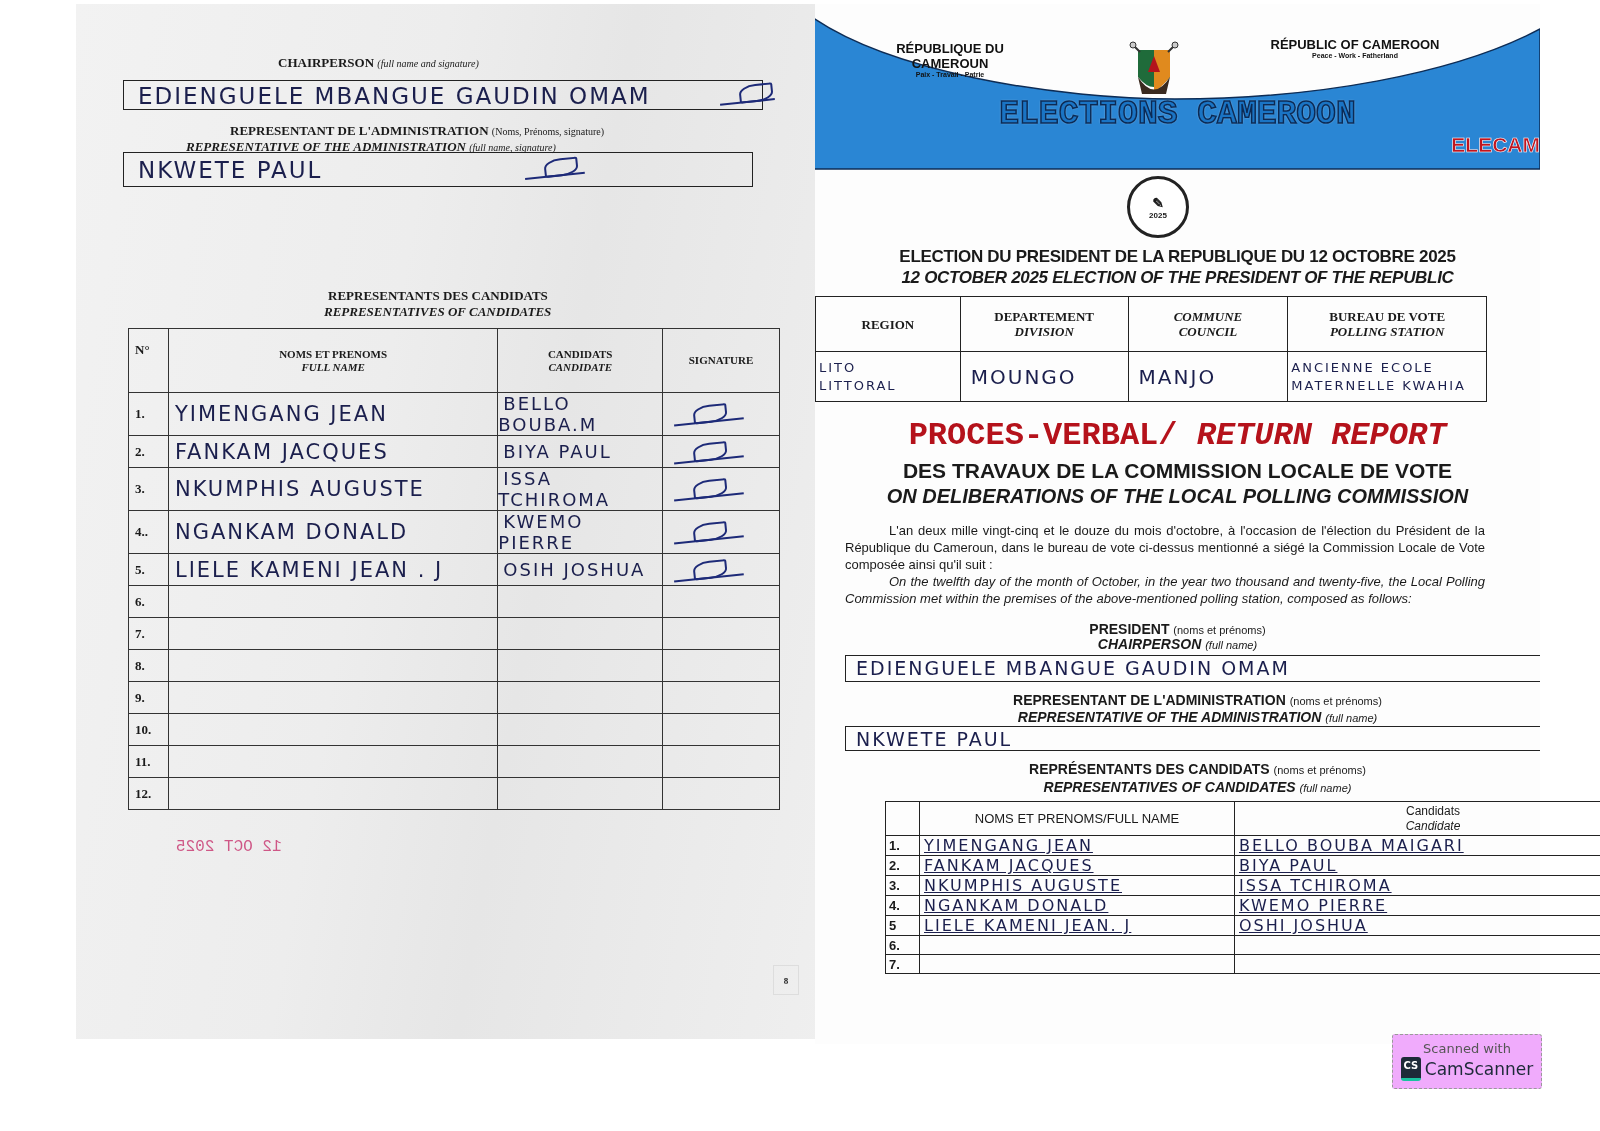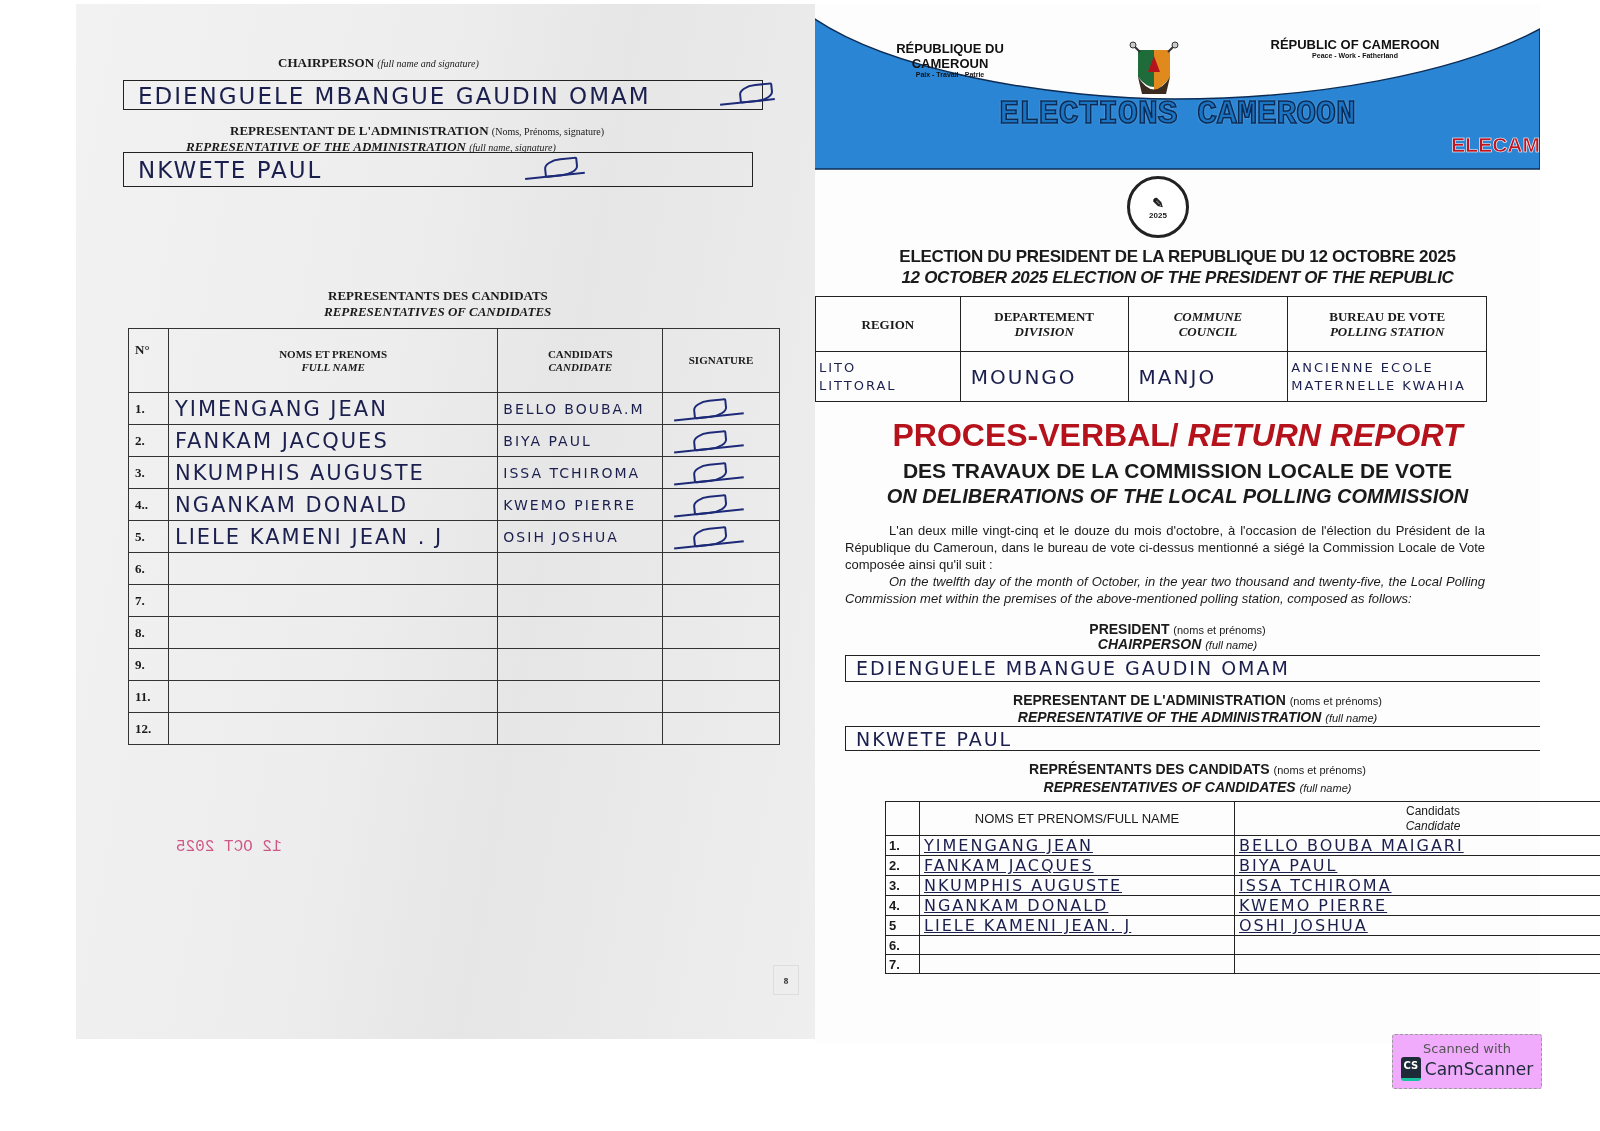--- a/index.html
+++ b/index.html
@@ -22,21 +22,21 @@
     .lt { position: absolute; left: 128px; top: 328px; width: 652px; }
     .lt td, .lt th { border: 1.4px solid #333; font-size: 11px; }
     .lt th { height: 64px; font-weight: bold; text-align: center; line-height: 13px; }
     .lt th i { font-weight: bold; }
     .lt td { height: 32px; vertical-align: middle; }
     .lt .num { width: 40px; font-weight: bold; font-size: 13px; padding-left: 6px; }
     .lt .name { width: 330px; }
     .lt .cand { width: 165px; }
     .lt .sig { width: 117px; }
     .lt .name .hand { font-size: 21px; padding-left: 6px; }
-    .lt .cand .hand { font-size: 14px; padding-left: 5px; }
+    .lt .cand .hand { font-size: 18px; padding-left: 5px; }
     .sigmark { display:inline-block; width: 70px; height: 20px; border-bottom: 2px solid #1d2a78; transform: rotate(-6deg); margin-left: 10px; position: relative; }
     .sigmark:after { content:""; position:absolute; left: 20px; top: 2px; width: 30px; height: 14px; border: 2px solid #1d2a78; border-radius: 50% 10% 50% 10%; }
 
     .stamp { position: absolute; left: 176px; top: 838px; color: #c2185b; font-size: 16px; opacity: .7; transform: scaleX(-1); font-family: "Liberation Mono", monospace; }
     .pagenum { position: absolute; left: 773px; top: 965px; width: 26px; height: 30px; border: 1px solid #ddd; font-size: 9px; text-align: center; line-height: 30px; font-weight: bold; }
 
     
     .banner { position: absolute; left: 0; top: 0; width: 725px; height: 170px; }
     .rep-fr, .rep-en { position: absolute; font-family: "Liberation Sans", sans-serif; font-weight: bold; font-size: 13px; text-align: center; color: #111; }
     .rep-fr small, .rep-en small { display: block; font-size: 7px; }
@@ -49,21 +49,21 @@
     .elec-h1 { top: 243px; font-weight: bold; font-size: 17px; font-family: "Liberation Sans", sans-serif; letter-spacing: -0.3px; }
     .elec-h2 { top: 264px; font-weight: bold; font-style: italic; font-size: 17px; font-family: "Liberation Sans", sans-serif; letter-spacing: -0.3px; }
 
     .rt1 { position: absolute; left: 0; top: 292px; width: 672px; }
     .rt1 td { border: 1.4px solid #222; text-align: center; font-size: 13px; }
     .rt1 .hdr td { height: 55px; font-weight: bold; line-height: 15px; }
     .rt1 .val td { height: 50px; text-align: left; }
     .rt1 .val .hand { font-size: 20px; padding-left: 10px; }
     .rt1 .val .small { font-size: 13px; line-height: 18px; padding-left: 3px; }
 
-    .pv-title { top: 413px; font-family: Liberation Sans, sans-serif; font-weight: bold; font-size: 32px; color: #b5121b; }
+    .pv-title { top: 413px; font-family: Liberation Mono, monospace; font-weight: bold; font-size: 32px; color: #b5121b; }
     .pv-sub1 { top: 455px; font-family: "Liberation Sans", sans-serif; font-weight: bold; font-size: 21px; }
     .pv-sub2 { top: 481px; font-family: "Liberation Sans", sans-serif; font-weight: bold; font-style: italic; font-size: 20px; }
 
     .para { position: absolute; left: 30px; width: 640px; font-size: 13px; line-height: 17px; text-align: justify; font-family: "Liberation Sans", sans-serif; }
     .para p { text-indent: 44px; }
     .para p.en { font-style: italic; }
 
     .label-b { position: absolute; left: 0; width: 725px; text-align: center; font-weight: bold; font-size: 14px; font-family: "Liberation Sans", sans-serif; }
     .label-b small { font-weight: normal; font-size: 11px; }
     .label-bi { font-style: italic; }
@@ -162,20 +162,26 @@
         <td class="sig"></td>
       </tr>
   <tr>
         <td class="num">8.</td>
         <td class="name"></td>
         <td class="cand"></td>
         <td class="sig"></td>
       </tr>
   <tr>
         <td class="num">9.</td>
+        <td class="name"></td>
+        <td class="cand"></td>
+        <td class="sig"></td>
+      </tr>
+  <tr>
+        <td class="num">10.</td>
         <td class="name"></td>
         <td class="cand"></td>
         <td class="sig"></td>
       </tr>
   <tr>
         <td class="num">11.</td>
         <td class="name"></td>
         <td class="cand"></td>
         <td class="sig"></td>
       </tr>

